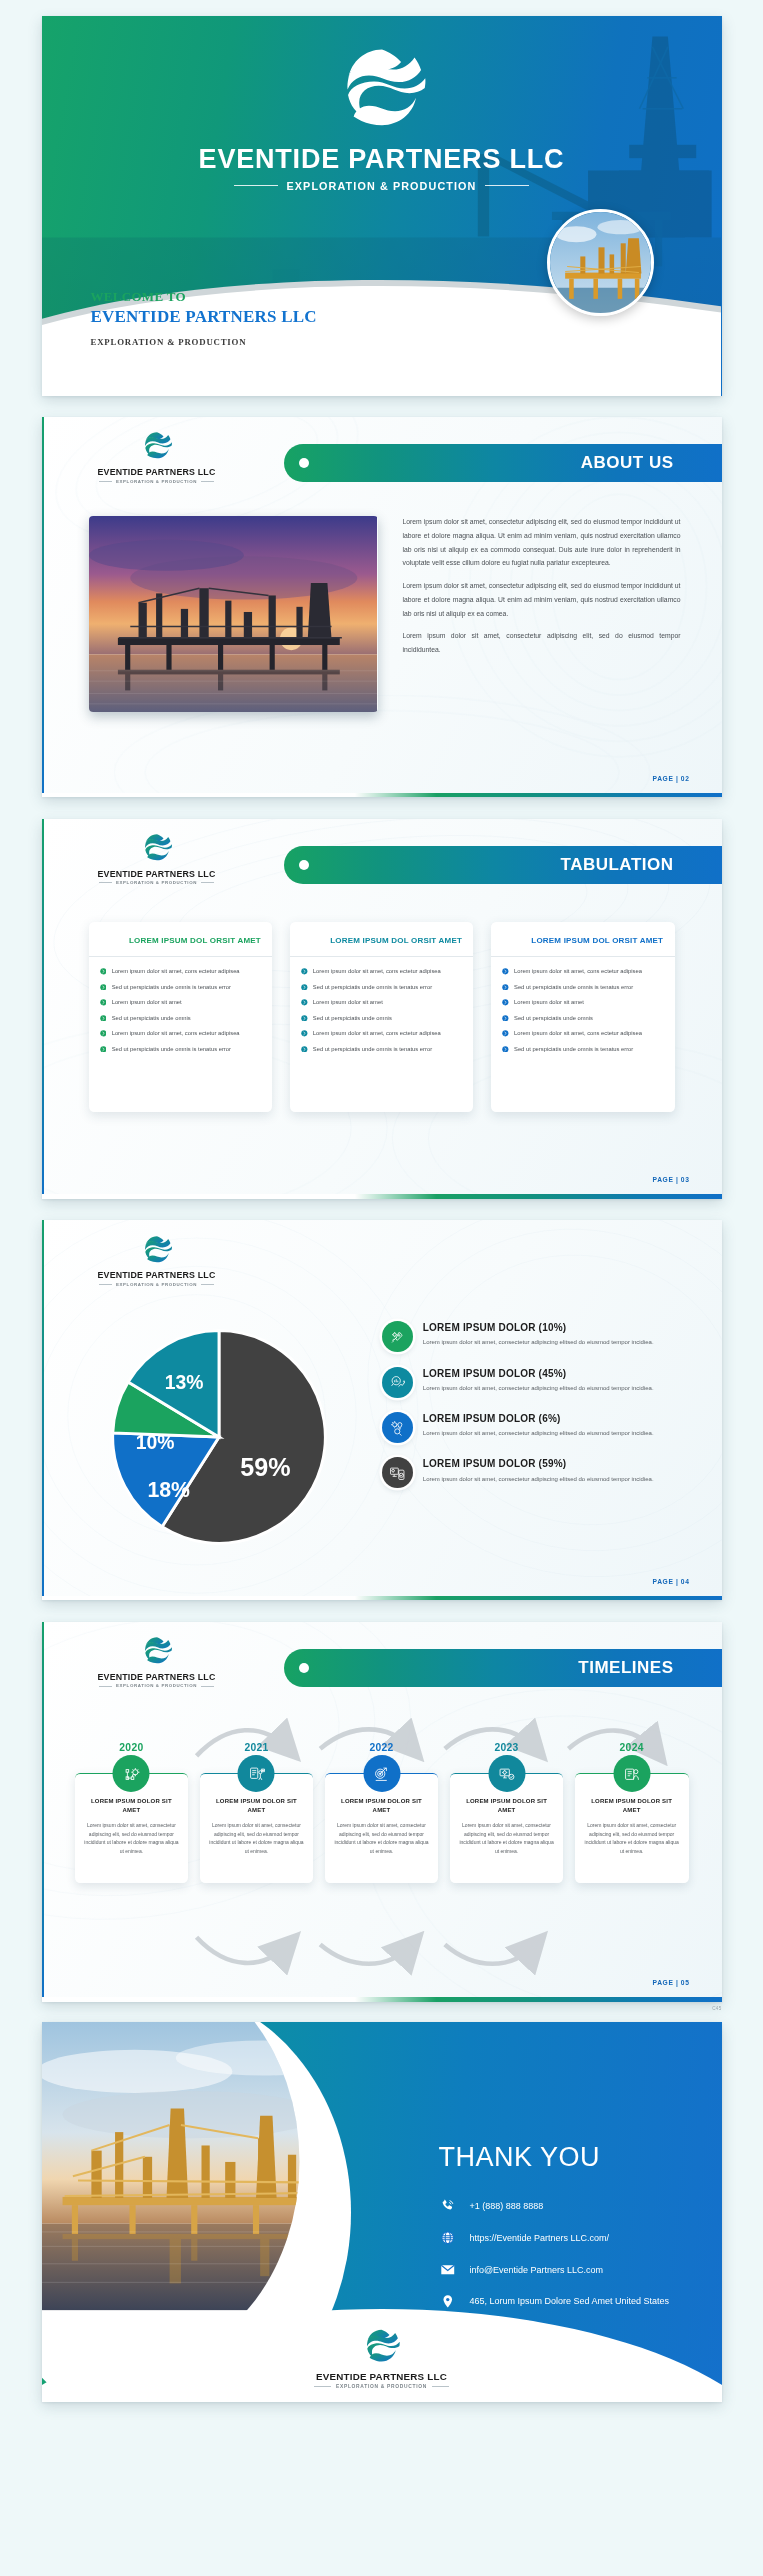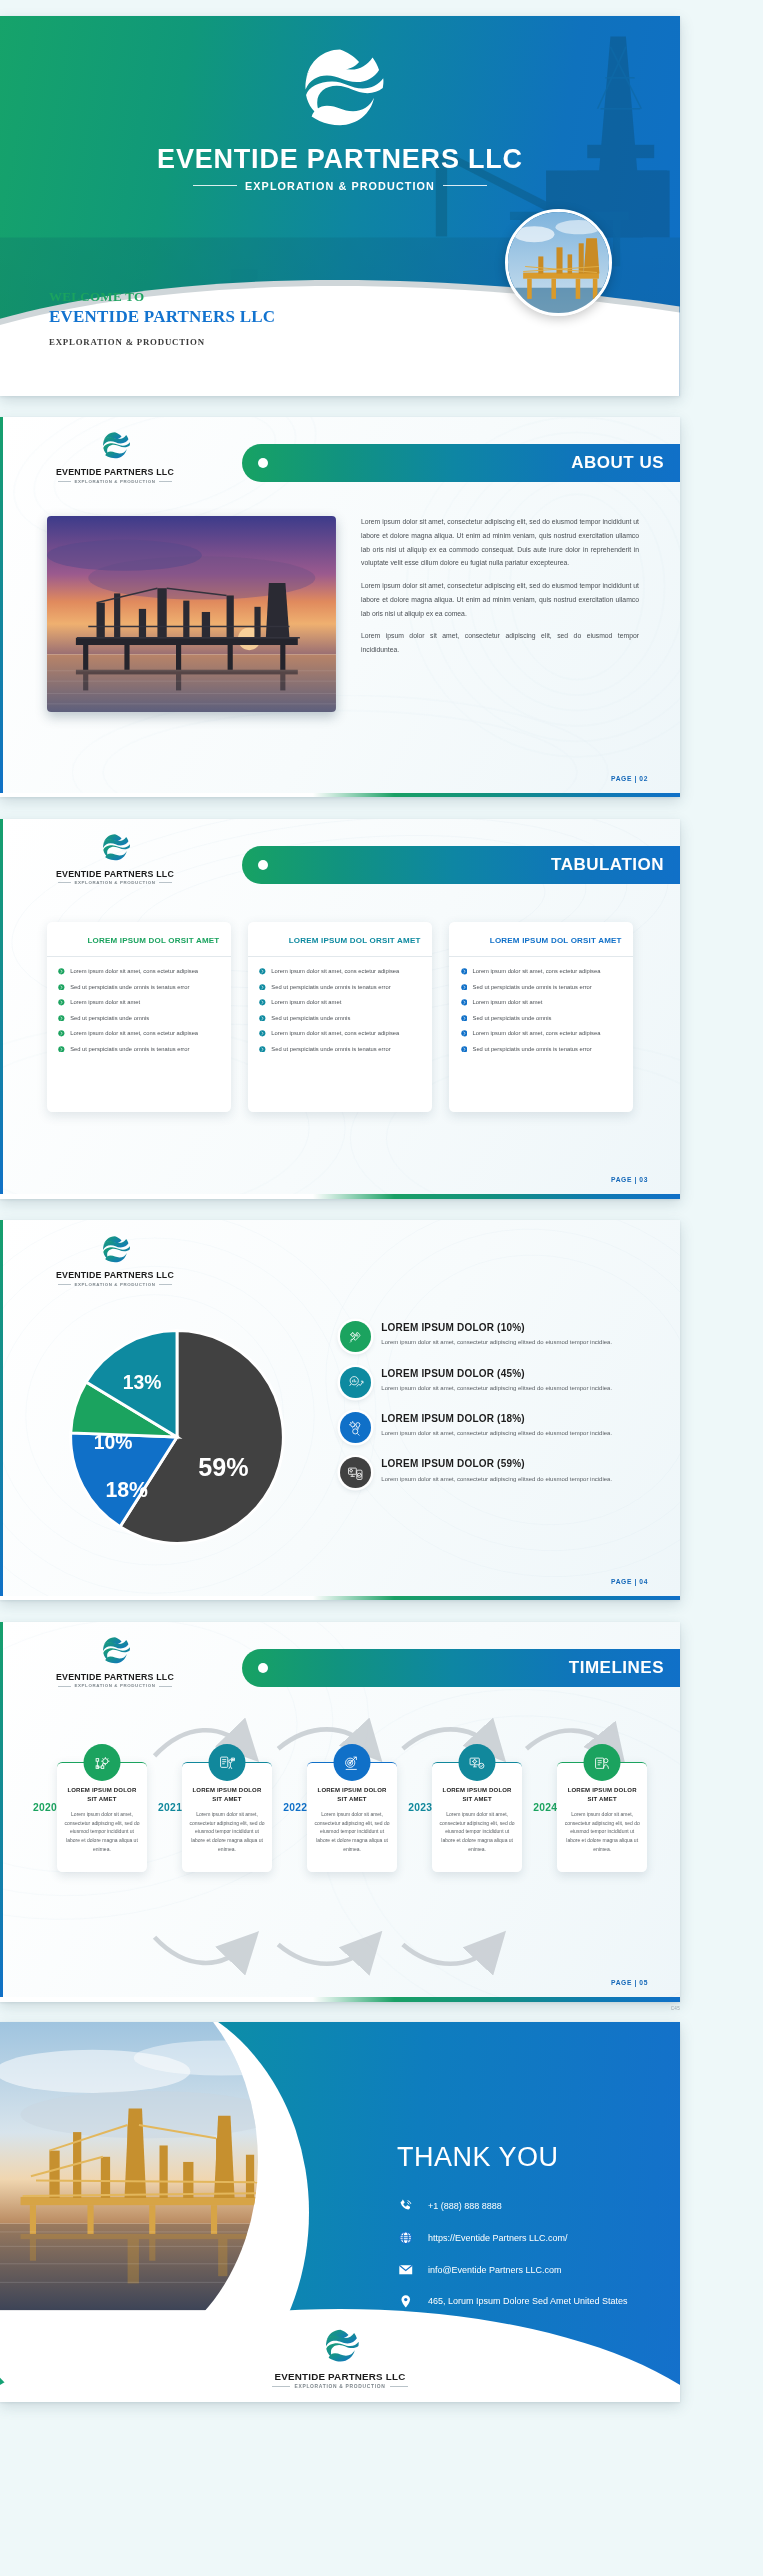--- a/index.html
+++ b/index.html
@@ -2,21 +2,21 @@
 <html style="font-size:8.2px"><head>
 <meta charset="utf-8">
 <style>
   * { box-sizing: border-box; margin:0; padding:0; }
   html,body { background:#eef8f9; }
   body {
     width:763px; min-height:2576px;
     font-family:"Liberation Sans", sans-serif;
     -webkit-font-smoothing:antialiased;
   }
-  .deck { width:680px; padding:15.5px 0 14.4px 0; }
+  .deck { width:763px; padding:15.5px 0 14.4px 0; }
   .slide {
     position:relative; width:680px; height:380px; margin:0 auto 21.6px auto;
     background:#ffffff; overflow:hidden;
     box-shadow:0 5.2px 13.4px rgba(40,70,90,.18), 0 1px 2.6px rgba(40,70,90,.10);
   }
   
   .tex { position:absolute; inset:0; pointer-events:none; opacity:.55; }
   .tex svg { width:100%; height:100%; display:block; }
 
   
@@ -51,21 +51,21 @@
   .brand .sub-row { display:flex; align-items:center; justify-content:center; gap:3.6px; margin-top:1.5px; }
   .brand .sub-row .r { width:13.4px; height:0.5px; background:#b9c3c9; }
   .brand .sub { font-size:4.4px; font-weight:bold; color:#7d868c; letter-spacing:0.6px; }
 
   .head-bar {
     position:absolute; right:0; top:27px; height:38px; left:242px;
     background:linear-gradient(90deg,#17a263 0%,#11937f 22%,#0e86a3 48%,#0f75bb 76%,#1070c8 100%);
     border-radius:19px 0 0 19px; display:flex; align-items:center;
   }
   .head-dot { width:10.3px; height:10.3px; border-radius:50%; background:#fff; margin-left:15.5px; flex:none; }
-  .head-title { margin-left:auto; color:#fff; font-size:17px; font-weight:bold; letter-spacing:0.5px; padding-right:16px; }
+  .head-title { margin-left:auto; color:#fff; font-size:17px; font-weight:bold; letter-spacing:0.5px; padding-right:48px; }
 
   .foot-bar { position:absolute; left:0; right:0; bottom:0; height:4.6px;
     background:linear-gradient(90deg,#ffffff 0%,#ffffff 46%,#19a065 58%,#12917f 72%,#0f7ab2 88%,#1070c8 100%); }
   .page-no { position:absolute; right:32px; bottom:15.5px; font-size:6.7px; font-weight:bold; color:#1266b8; letter-spacing:0.6px; }
   .edge-l { position:absolute; left:0; top:0; bottom:0; width:2.6px; background:linear-gradient(180deg,#16a06b,#1070c8); }
 
   
   .about-photo { position:absolute; left:47px; top:99px; width:289px; height:196px;
     border-radius:4.1px; overflow:hidden; box-shadow:0 4.1px 11.3px rgba(30,60,80,.28); }
   .about-text { position:absolute; left:361px; top:98px; width:278px; }
@@ -90,21 +90,21 @@
   .leg-item { display:flex; gap:10.3px; margin-bottom:14.4px; align-items:flex-start; }
   .leg-ico { flex:none; width:31px; height:31px; border-radius:50%;
     box-shadow:0 0 0 2.6px #fff, 0 2.1px 6.2px rgba(30,60,80,.20);
     display:flex; align-items:center; justify-content:center; }
   .leg-body { padding-top:1px; }
   .leg-title { font-size:10px; font-weight:bold; color:#1c1c1c; letter-spacing:0.2px; }
   .leg-desc { font-size:6px; line-height:1.72; color:#5a5f64; margin-top:4.1px; text-align:justify; }
 
   
   .tl { position:absolute; left:33px; right:33px; top:120px; display:flex; gap:11.3px; }
-  .tl-col { flex:1; display:flex; flex-direction:row; align-items:center; }
+  .tl-col { flex:1; display:flex; flex-direction:column; align-items:center; }
   .tl-year { font-size:10.3px; font-weight:bold; letter-spacing:0.3px; }
   .tl-card { margin-top:20.6px; width:100%; background:#fff; border-radius:5.2px; border-top:1.5px solid;
     padding:23px 7.2px 10.3px 7.2px; position:relative; box-shadow:0 3.1px 9.3px rgba(40,70,90,.13); min-height:110px; }
   .tl-ico { position:absolute; left:50%; top:-19px; transform:translateX(-50%);
     width:37px; height:37px; border-radius:50%; display:flex; align-items:center; justify-content:center; }
   .tl-title { text-align:center; font-size:6px; font-weight:bold; color:#1c1c1c; line-height:1.5; letter-spacing:0.2px; }
   .tl-desc { text-align:center; font-size:5px; line-height:1.72; color:#5a5f64; margin-top:5.7px; }
   .tl-arrows { position:absolute; left:0; right:0; top:0; bottom:0; pointer-events:none; }
 
   
@@ -652,21 +652,21 @@
           <svg width="16.5" height="16.5" viewBox="0 0 32 32" fill="none" stroke="#fff" stroke-width="1.6">
             <circle cx="11" cy="11" r="4"></circle>
               <path d="M11 4v2M11 16v2M4 11h2M16 11h2M6 6l1.5 1.5M16 16l-1.5-1.5"></path>
             <path d="M21 7a4 4 0 014 4c0 2-2 3-2 5h-4c0-2-2-3-2-5a4 4 0 014-4z"></path>
               <path d="M19 19h4"></path>
             <circle cx="16" cy="24" r="5"></circle>
               <path d="M20 28l4 4"></path>
           </svg>
         </span>
         <span class="leg-body">
-          <span class="leg-title" style="display:block">LOREM IPSUM DOLOR (18%)</span>
+          <span class="leg-title" style="display:block">LOREM IPSUM DOLOR (6%)</span>
           <span class="leg-desc" style="display:block">Lorem ipsum dolor sit amet, consectetur adipiscing elitsed do eiusmod tempor incidiea.</span>
         </span>
       </div>
       <div class="leg-item">
         <span class="leg-ico" style="background:#414141">
           <svg width="16.5" height="16.5" viewBox="0 0 32 32" fill="none" stroke="#fff" stroke-width="1.6">
             <rect x="3" y="6" width="15" height="12" rx="1"></rect>
               <path d="M7 22h8M10 18v4"></path>
             <rect x="19" y="10" width="10" height="18" rx="2"></rect>
               <circle cx="24" cy="20" r="4"></circle>

